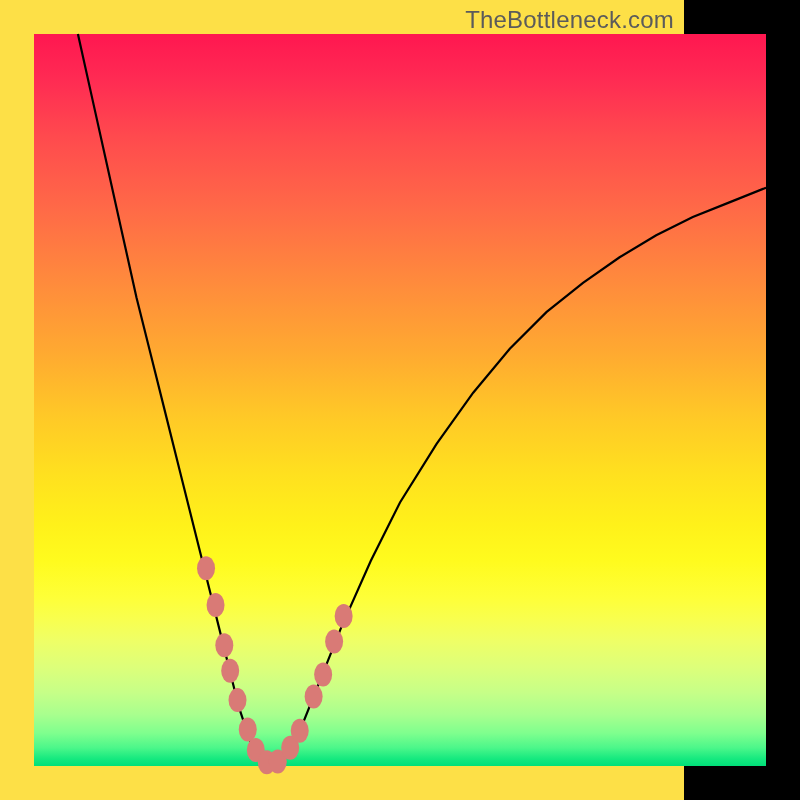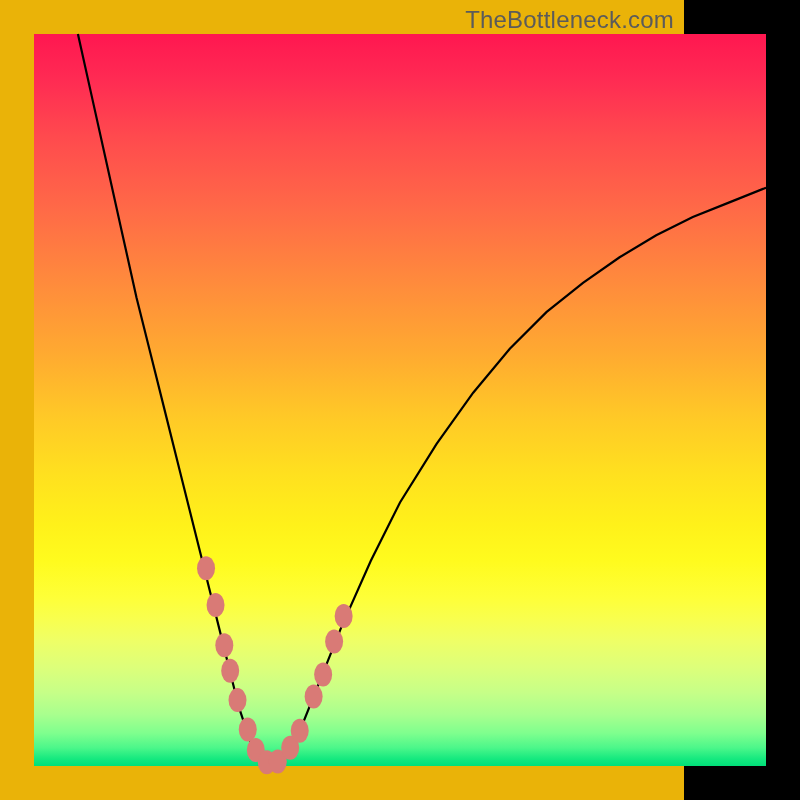--- a/index.html
+++ b/index.html
@@ -1,21 +1,21 @@
 <!DOCTYPE html>
 <html><head>
 <meta charset="utf-8">
 <style>
   * { margin: 0; padding: 0; box-sizing: border-box; }
   html, body { width: 800px; height: 800px; overflow: hidden; background: #000; }
   .frame {
     position: relative;
     width: 684px;
     height: 800px;
-    background: #eab308;
+    background: #fde047;
   }
   .watermark {
     position: absolute;
     top: 6px;
     right: 10px;
     font-family: Arial, Helvetica, sans-serif;
     font-size: 24px;
     font-weight: 400;
     color: #5b5b5b;
     letter-spacing: 0.2px;

